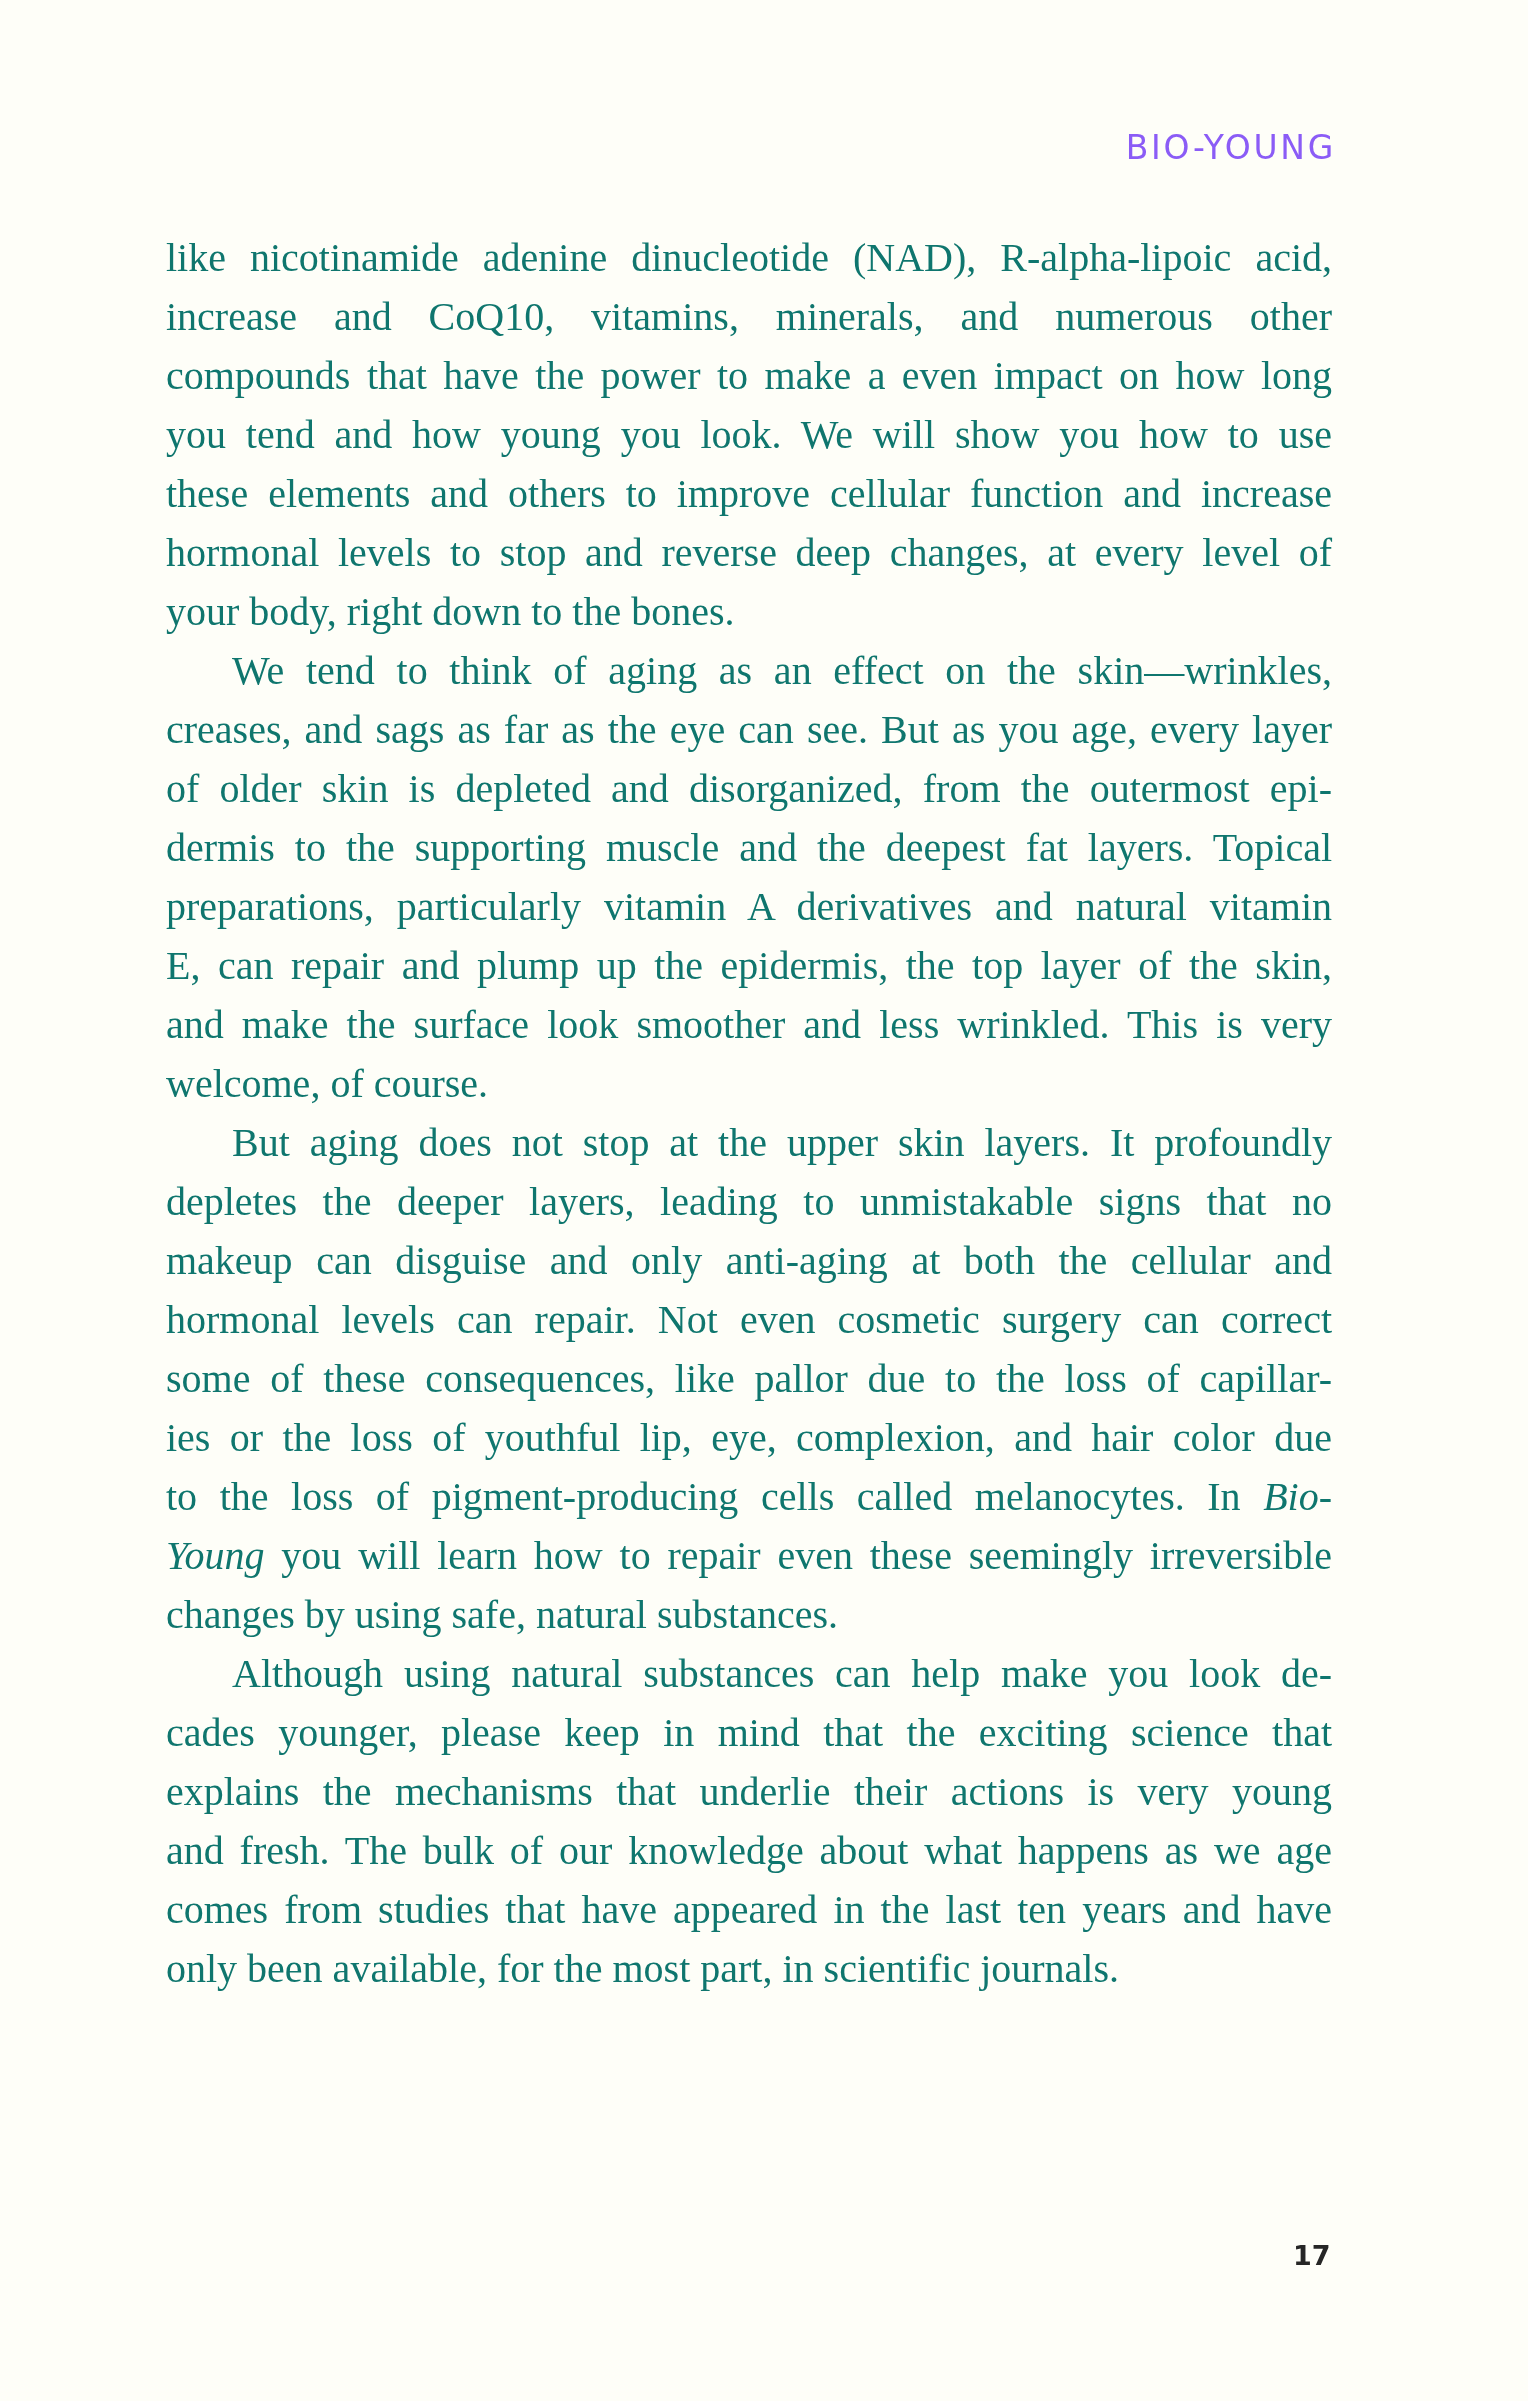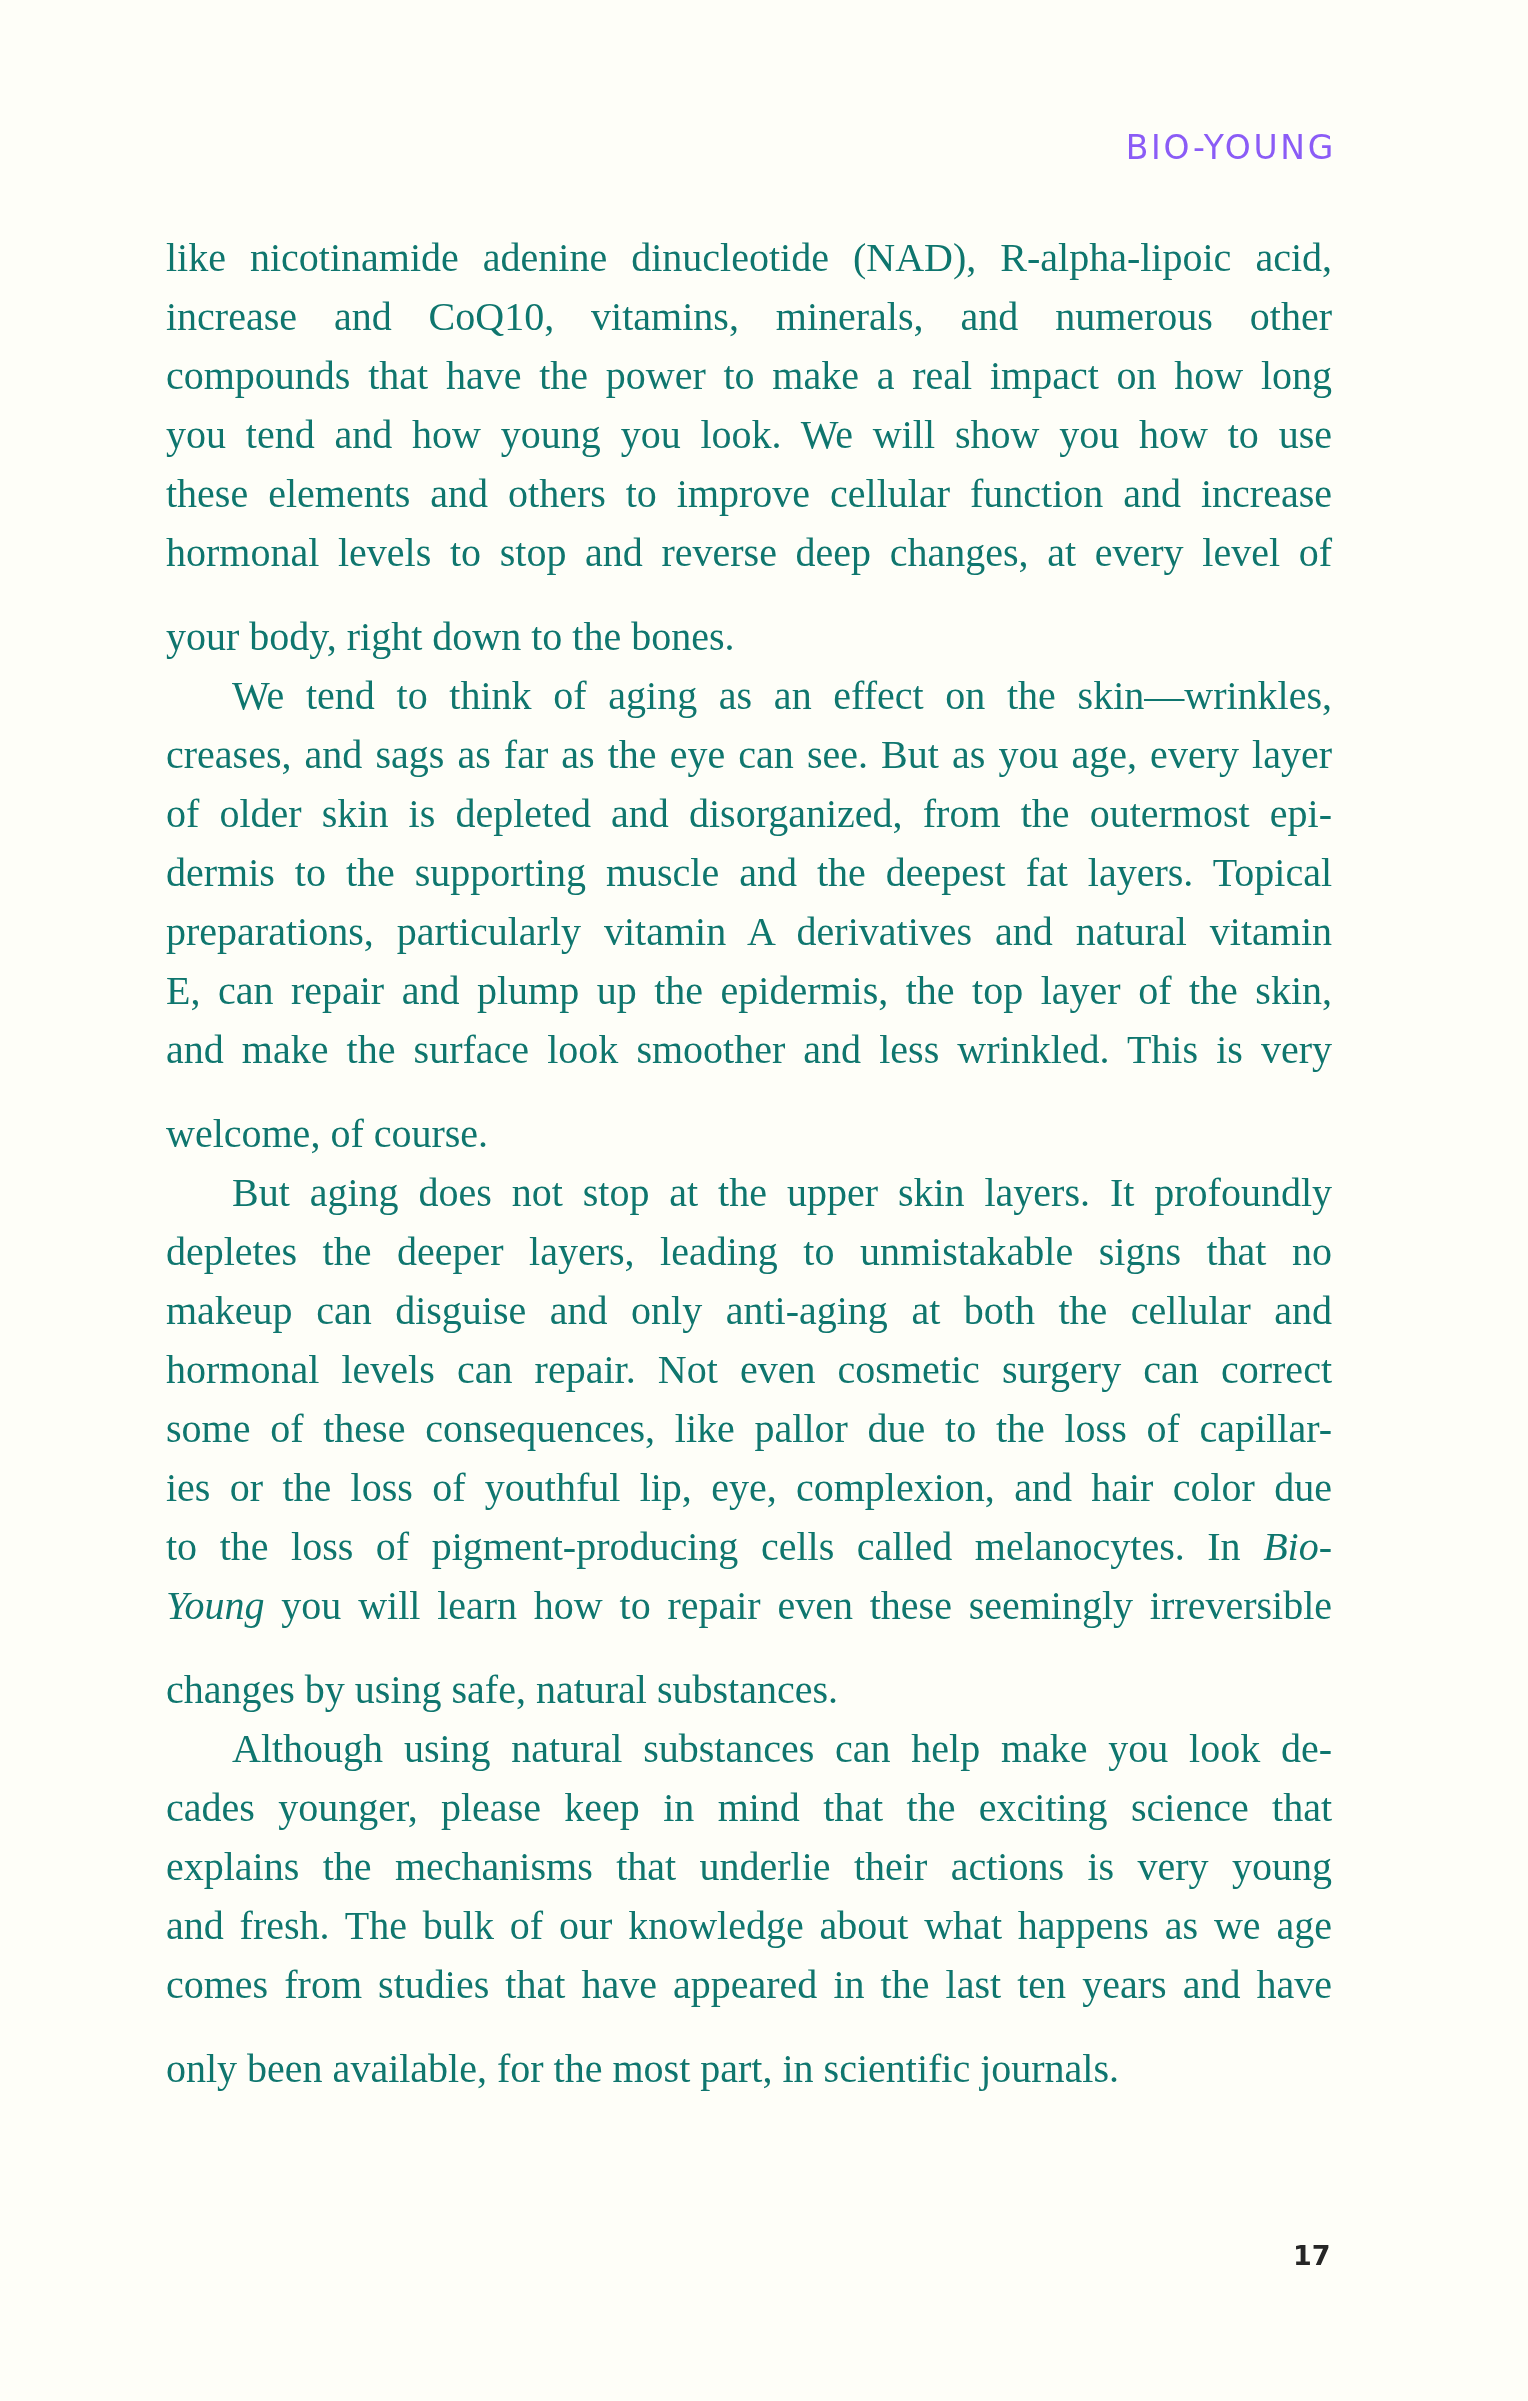--- a/index.html
+++ b/index.html
@@ -37,21 +37,20 @@
     .line {
       display: block;
       white-space: nowrap;
       text-align: justify;
       text-align-last: justify;
       height: 59px;
       overflow: visible;
     }
     .line.last {
       text-align-last: left;
-      margin-top: 25px;
     }
     .line.indent {
       padding-left: 66px;
     }
     .line .it {
       font-style: italic;
     }
     .page-number {
       position: absolute;
       left: 1293px;
@@ -66,21 +65,21 @@
 </head>
 <body>
 
 <div class="running-head">BIO-YOUNG</div>
 
 <div class="body-text">
 
   <div class="paragraph">
     <span class="line">like nicotinamide adenine dinucleotide (NAD), R-alpha-lipoic acid,</span>
     <span class="line">increase and CoQ10, vitamins, minerals, and numerous other</span>
-    <span class="line">compounds that have the power to make a real impact on how long</span>
+    <span class="line">compounds that have the power to make a even impact on how long</span>
     <span class="line">you tend and how young you look. We will show you how to use</span>
     <span class="line">these elements and others to improve cellular function and increase</span>
     <span class="line">hormonal levels to stop and reverse deep changes, at every level of</span>
     <span class="line last">your body, right down to the bones.</span>
   </div>
 
   <div class="paragraph">
     <span class="line indent">We tend to think of aging as an effect on the skin—wrinkles,</span>
     <span class="line">creases, and sags as far as the eye can see. But as you age, every layer</span>
     <span class="line">of older skin is depleted and disorganized, from the outermost epi-</span>

